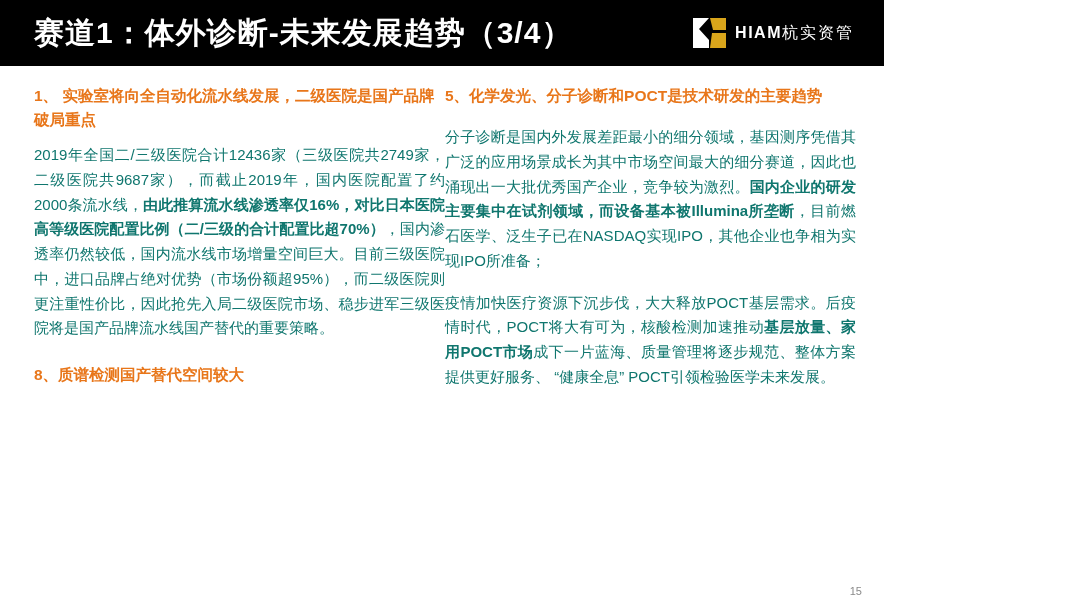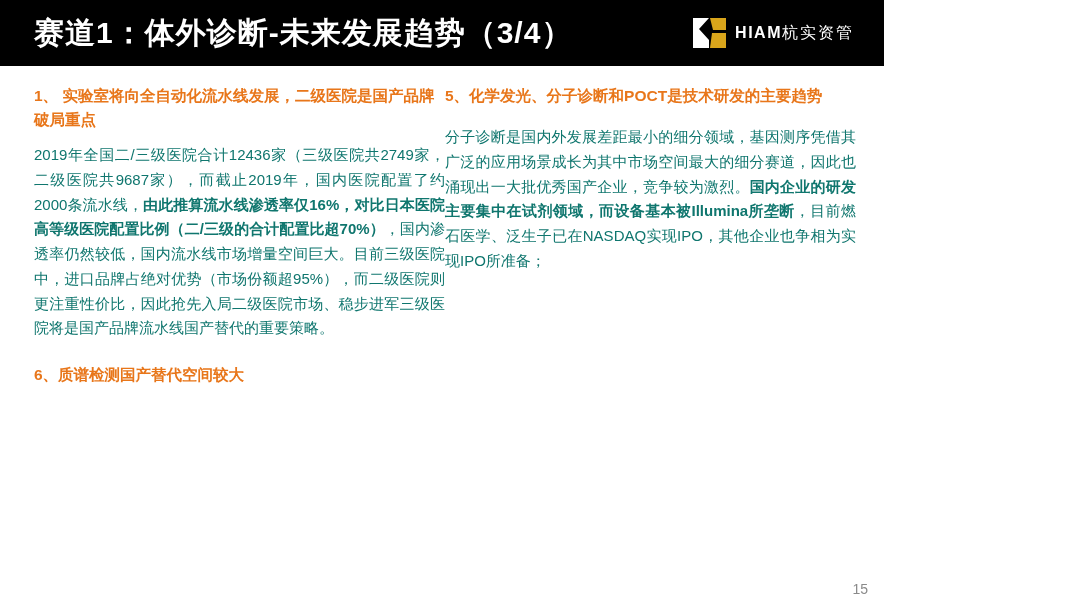--- a/index.html
+++ b/index.html
@@ -95,23 +95,23 @@
     color: #0f766e;
   }
   .para b {
     font-weight: bold;
   }
   .gap-para {
     margin-top: 17px;
   }
   .page-num {
     position: absolute;
-    right: 16px;
+    right: 22px;
     bottom: 8px;
-    font-size: 14px;
+    font-size: 11px;
     color: #8a8a8a;
   }
 </style>
 </head>
 <body>
 
 <div class="slide">
 
   <div class="header">
     <div class="header-title">赛道1：体外诊断-未来发展趋势（3/4）</div>
@@ -129,27 +129,28 @@
       </div>
     </div>
   </div>
 
   <div class="content">
 
     <div class="col">
       <div class="sec-head">1、 实验室将向全自动化流水线发展，二级医院是国产品牌破局重点</div>
       <div class="para"><span>2019年全国二/三级医院合计12436家（三级医院共2749家，二级医院共9687家），而截止2019年，国内医院配置了约2000条流水线，</span><b>由此推算流水线渗透率仅16%，对比日本医院高等级医院配置比例（二/三级的合计配置比超70%）</b><span>，国内渗透率仍然较低，国内流水线市场增量空间巨大。目前三级医院中，进口品牌占绝对优势（市场份额超95%），而二级医院则更注重性价比，因此抢先入局二级医院市场、稳步进军三级医院将是国产品牌流水线国产替代的重要策略。</span></div>
 
-      <div class="sec-head second">6、质谱检测国产替代空间较大</div>
+      <div class="sec-head second">8、质谱检测国产替代空间较大</div>
     </div>
 
     <div class="col">
       <div class="sec-head">5、化学发光、分子诊断和POCT是技术研发的主要趋势</div>
 
       <div class="para gap-para"><span>分子诊断是国内外发展差距最小的细分领域，基因测序凭借其广泛的应用场景成长为其中市场空间最大的细分赛道，因此也涌现出一大批优秀国产企业，竞争较为激烈。</span><b>国内企业的研发主要集中在试剂领域，而设备基本被Illumina所垄断</b><span>，目前燃石医学、泛生子已在NASDAQ实现IPO，其他企业也争相为实现IPO所准备；</span></div>
 
+      <div class="para gap-para"><span>疫情加快医疗资源下沉步伐，大大释放POCT基层需求。后疫情时代，POCT将大有可为，核酸检测加速推动</span><b>基层放量、家用POCT市场</b><span>成下一片蓝海、质量管理将逐步规范、整体方案提供更好服务、 “健康全息” POCT引领检验医学未来发展。</span></div>
     </div>
 
   </div>
 
   <div class="page-num">15</div>
 
 </div>
 
 </body></html>

